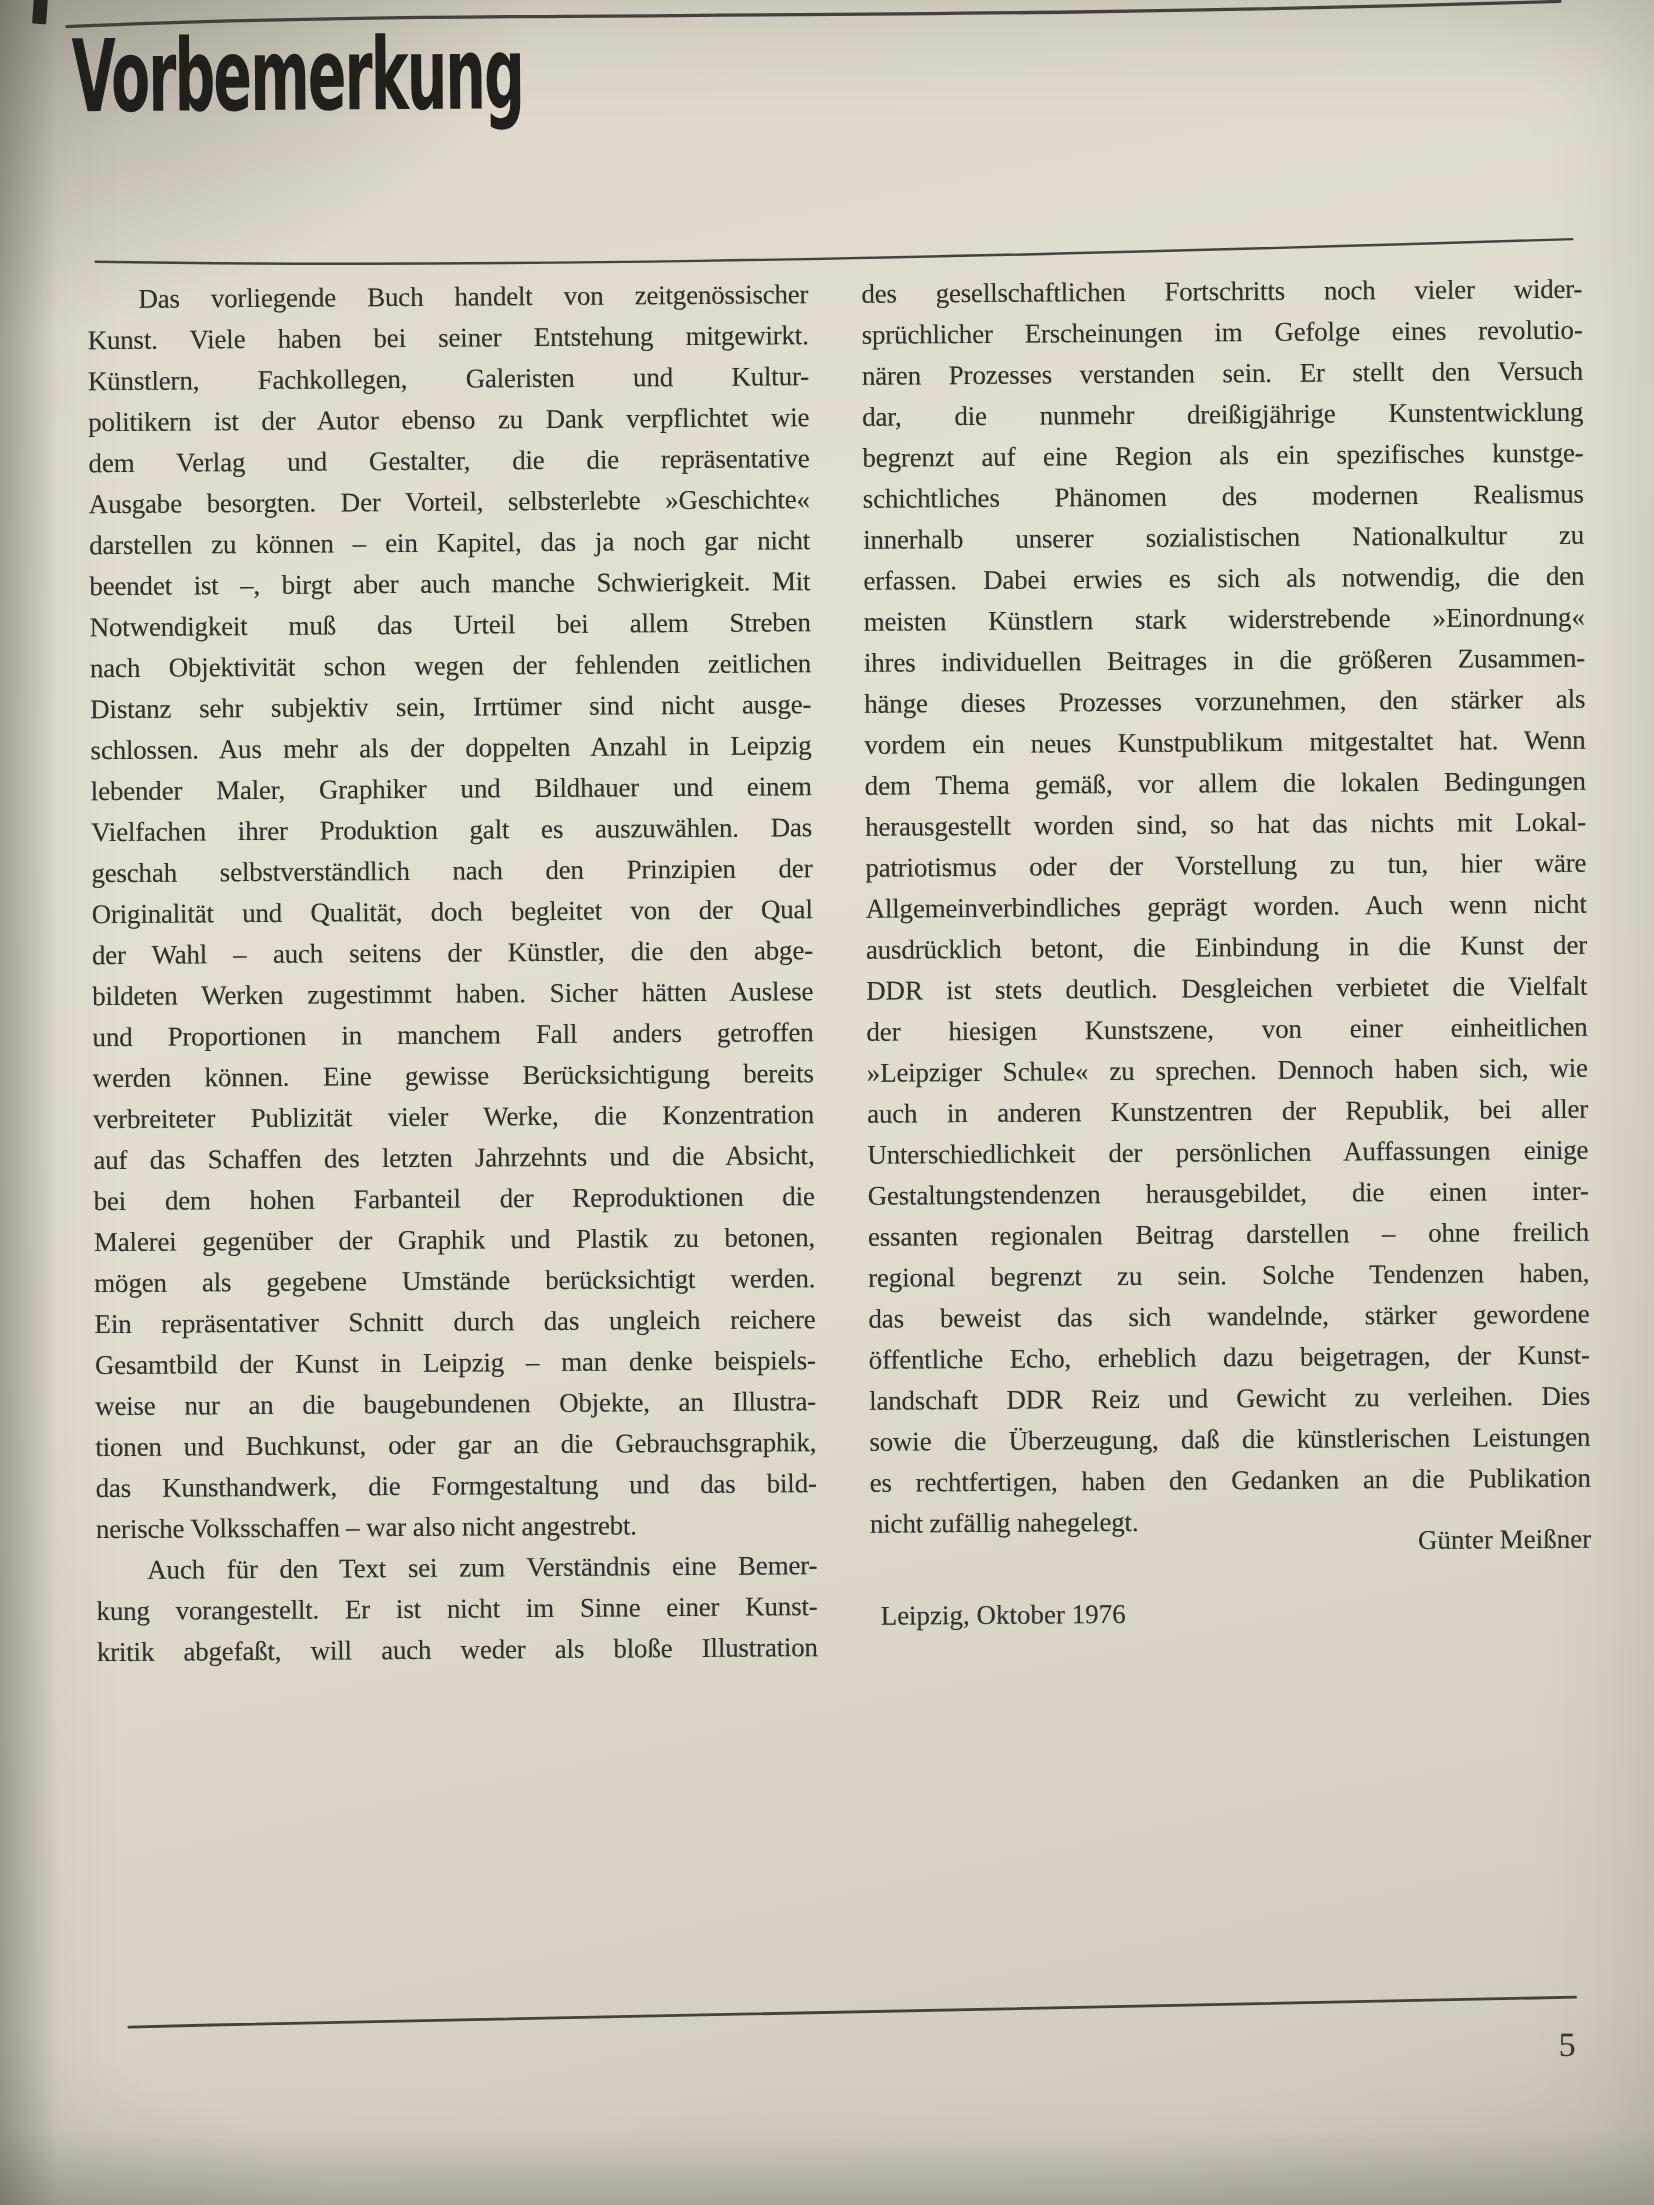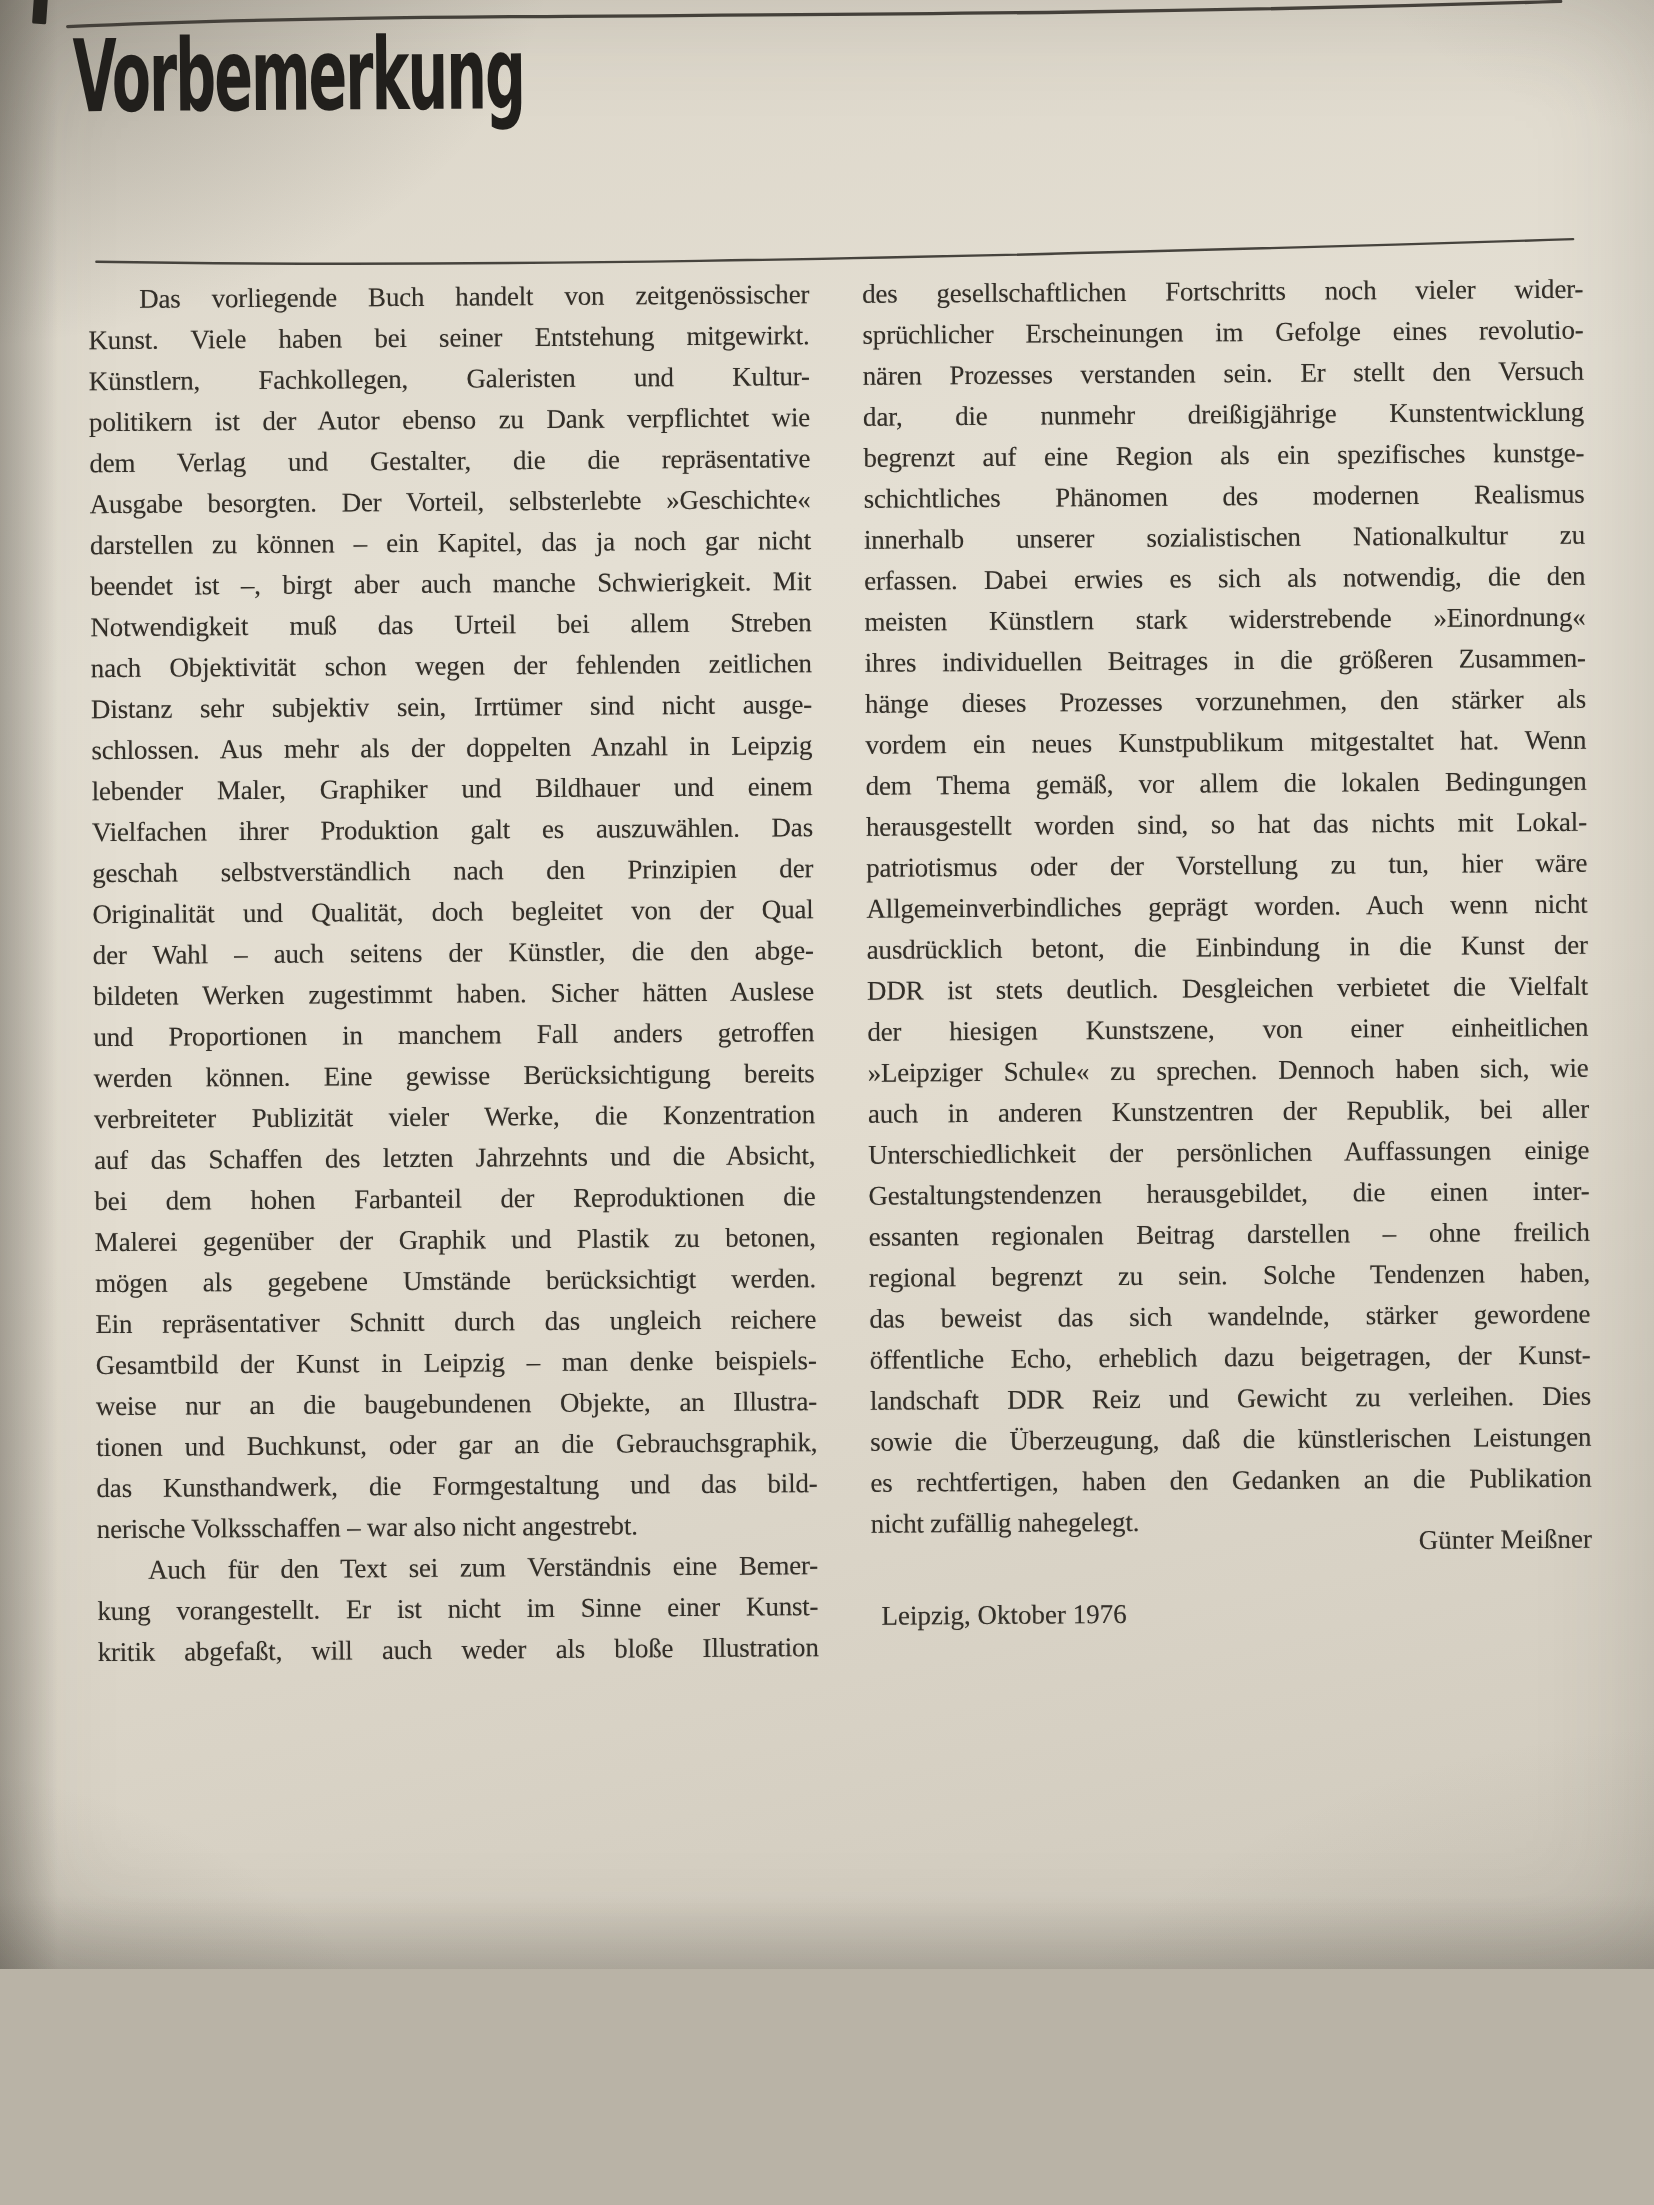--- a/index.html
+++ b/index.html
@@ -1,18 +1,18 @@
 <!DOCTYPE html>
 <html lang="de" style="font-size:13.2px"><head>
 <meta charset="utf-8">
 <style>
   html, body { margin: 0; padding: 0; background: #b9b3a6; }
   .photo {
     position: relative;
-    width: 1654px; height: 1969px;
+    width: 1654px; height: 2205px;
     overflow: hidden;
     font-family: "Liberation Serif", "DejaVu Serif", serif;
     background:
       radial-gradient(1158px 744px at -5% -3%, rgba(62,58,50,0.40), rgba(62,58,50,0) 55%),
       radial-gradient(993px 662px at -8% 108%, rgba(75,70,60,0.28), rgba(75,70,60,0) 55%),
       radial-gradient(1241px 744px at 106% 110%, rgba(75,70,60,0.20), rgba(75,70,60,0) 60%),
       radial-gradient(744px 414px at 108% -5%, rgba(75,70,60,0.16), rgba(75,70,60,0) 60%),
       linear-gradient(168deg, #dcd6c9 0%, #e4dfd3 30%, #e2dccf 55%, #d8d2c5 80%, #cfc9bc 100%);
     box-shadow: inset 0 0 116px rgba(70,65,55,0.22);
   }

